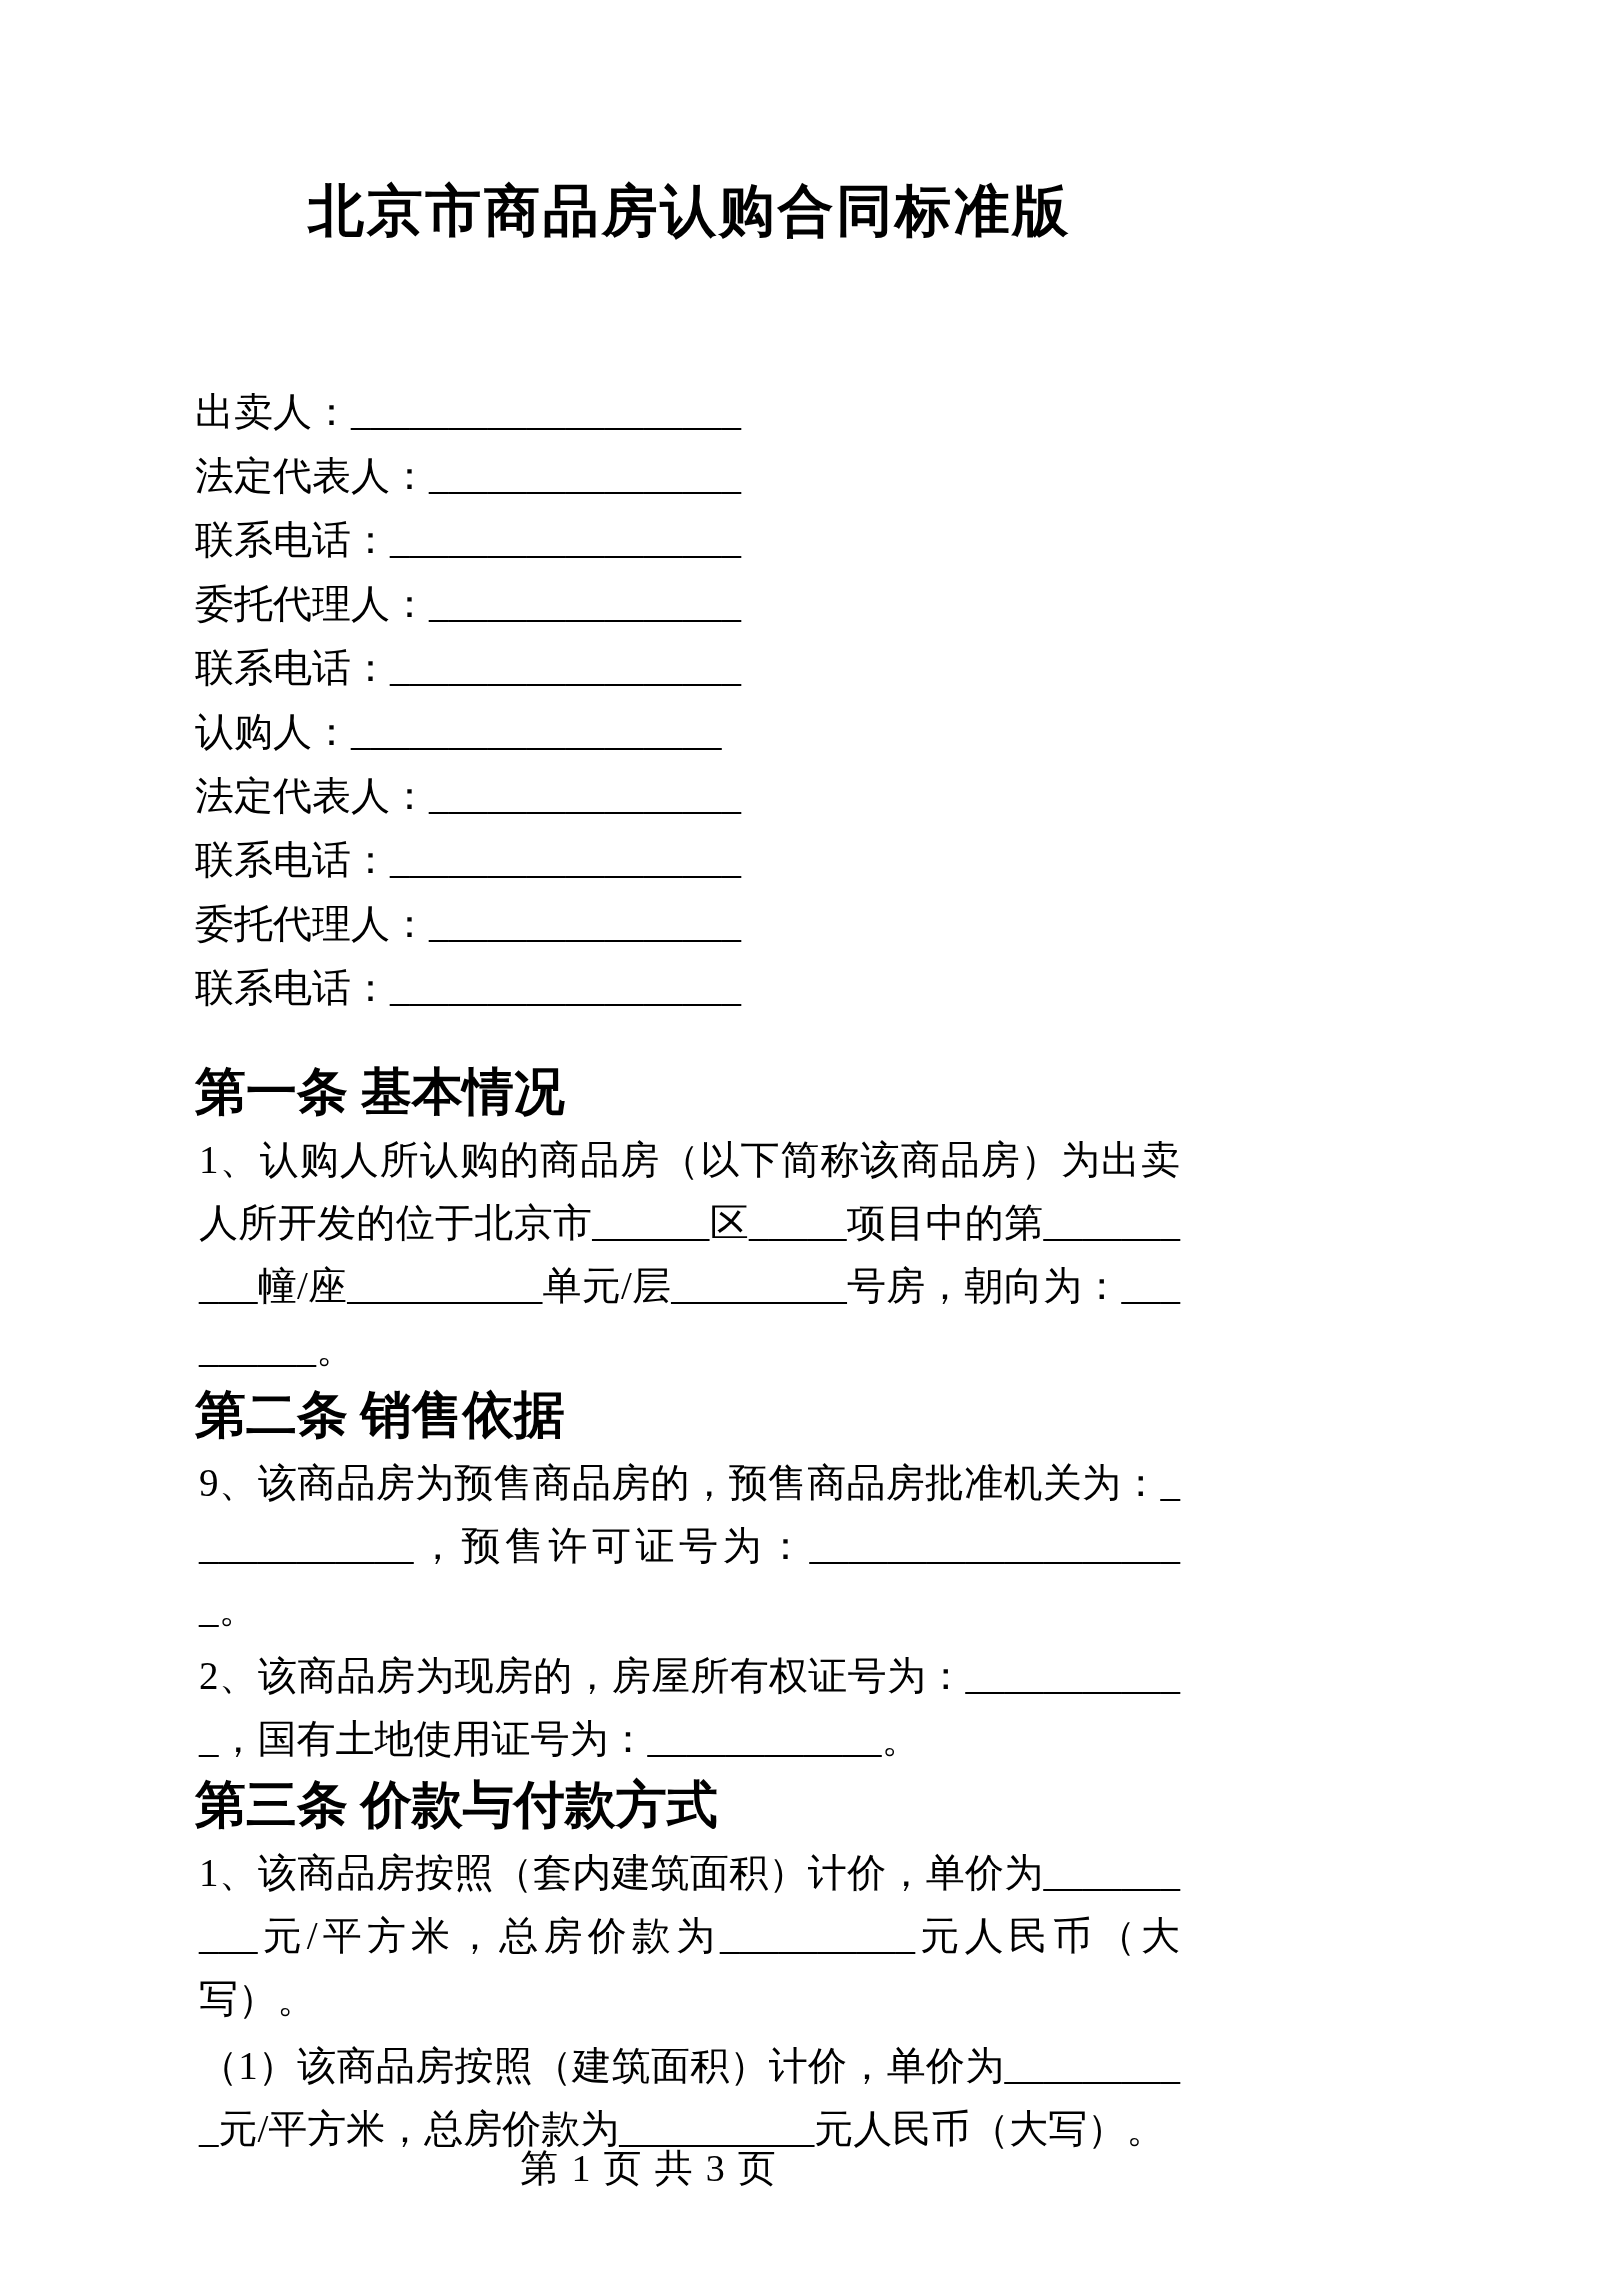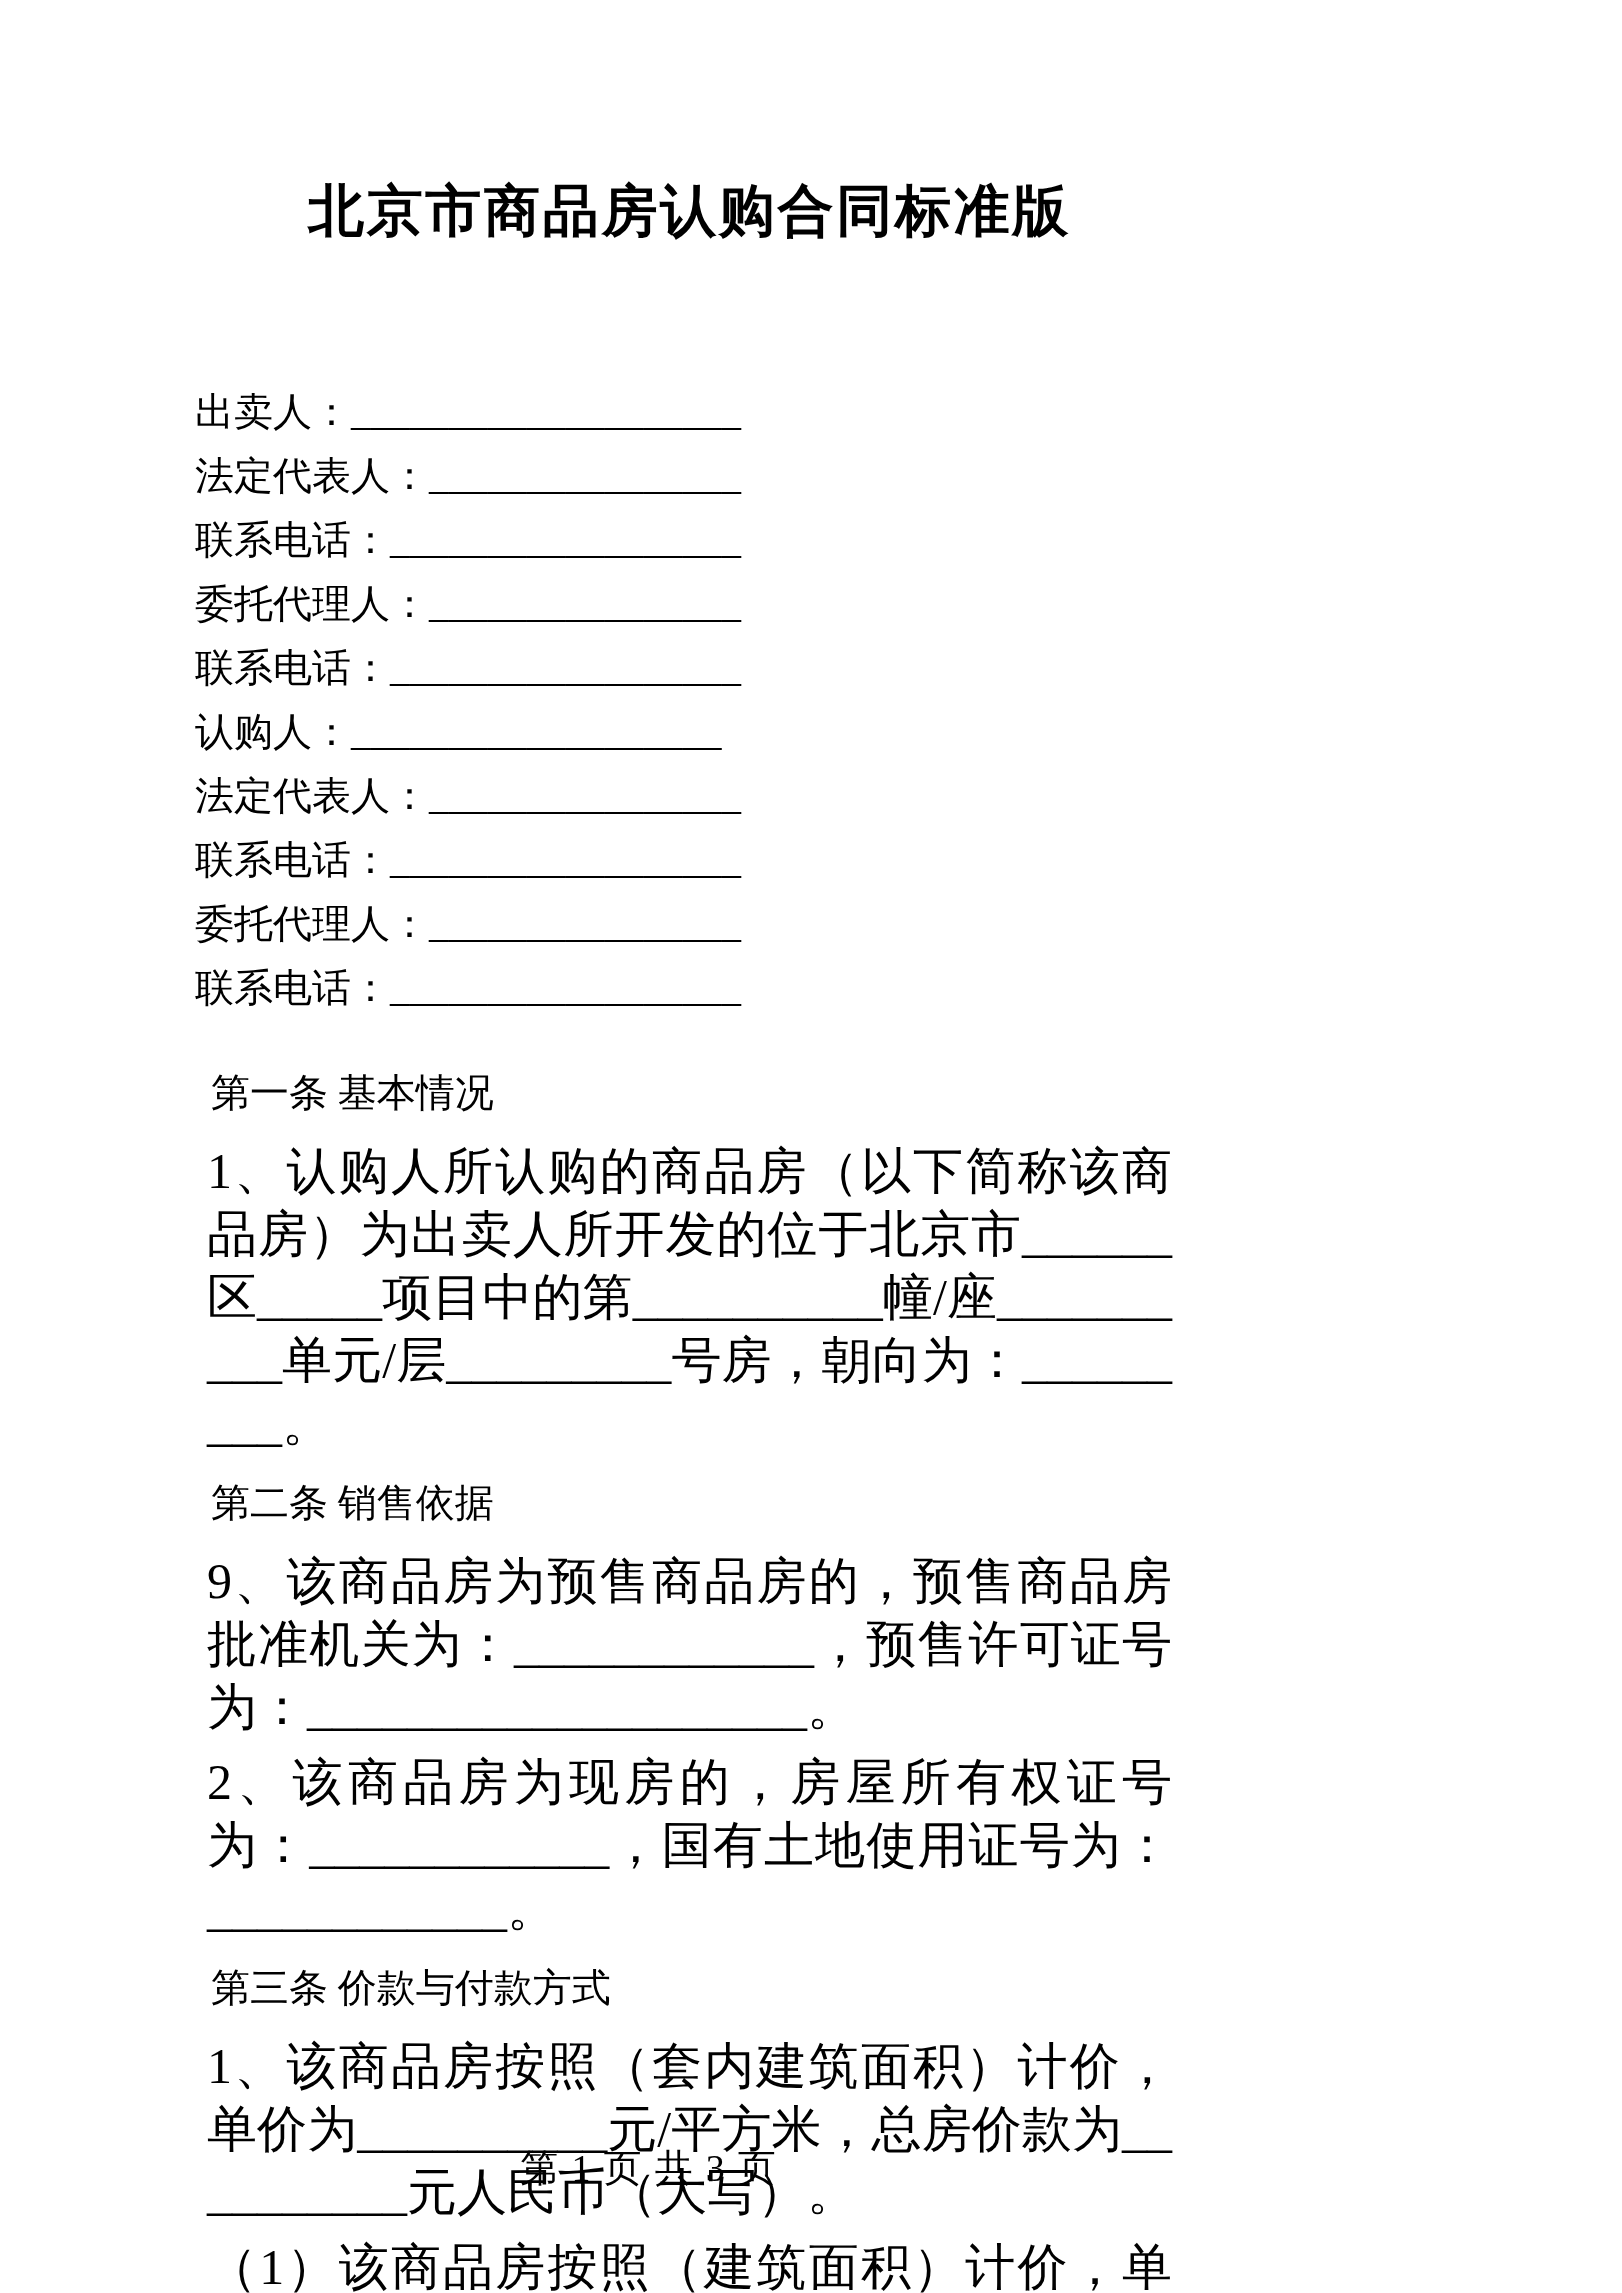--- a/index.html
+++ b/index.html
@@ -43,29 +43,29 @@
   .field-label {
     display: inline;
   }
   .field-blank {
     display: inline;
     letter-spacing: 0;
     text-align: center;
   }
   .section { margin: 0; }
   .section-heading {
+    font-size: 51px;
+    line-height: 63px;
+    font-weight: 700;
+    margin: 0;
+  }
+  .para {
     font-size: 39px;
     line-height: 63px;
-    font-weight: 400;
-    margin: 16px;
-  }
-  .para {
-    font-size: 50px;
-    line-height: 63px;
-    margin: 12px;
+    margin: 4px;
     text-align: justify;
     word-break: break-all;
   }
   .footer {
     position: absolute;
     left: 0;
     bottom: 100px;
     width: 100%;
     text-align: center;
     font-size: 38px;

